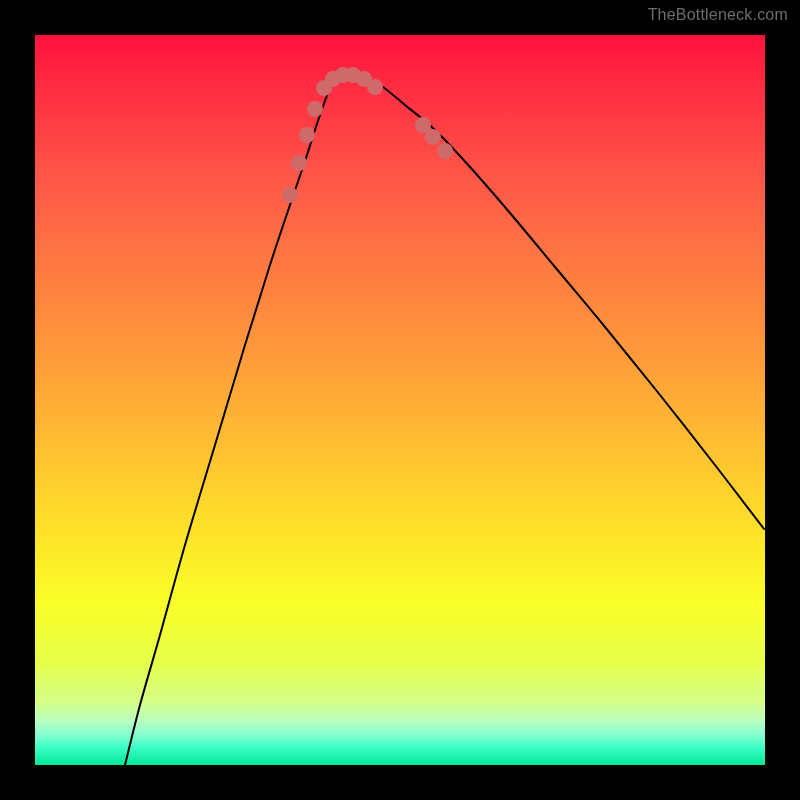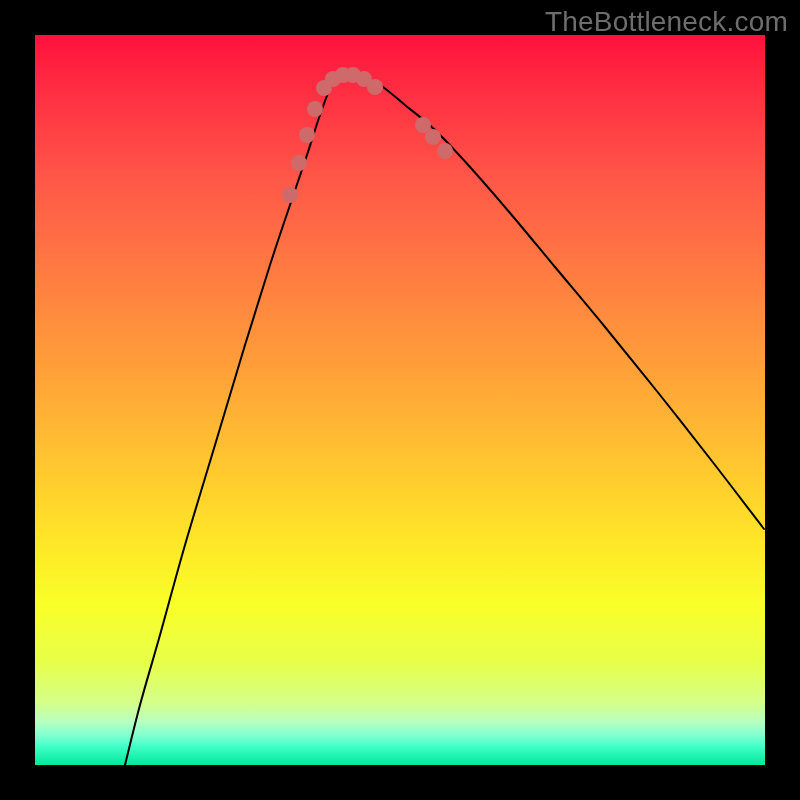--- a/index.html
+++ b/index.html
@@ -38,21 +38,21 @@
       #b8ffc0 94%,
       #7fffd0 96%,
       #40ffc8 97.5%,
       #00e89a 100%
     );
   }
   .watermark {
     position: absolute;
     top: 6px;
     right: 12px;
-    font-size: 28px;
+    font-size: 16px;
     font-weight: 400;
     color: #6d6d6d;
     letter-spacing: 0.2px;
   }
   svg.curve {
     position: absolute;
     left: 0; top: 0;
     width: 730px; height: 730px;
     pointer-events: none;
   }

